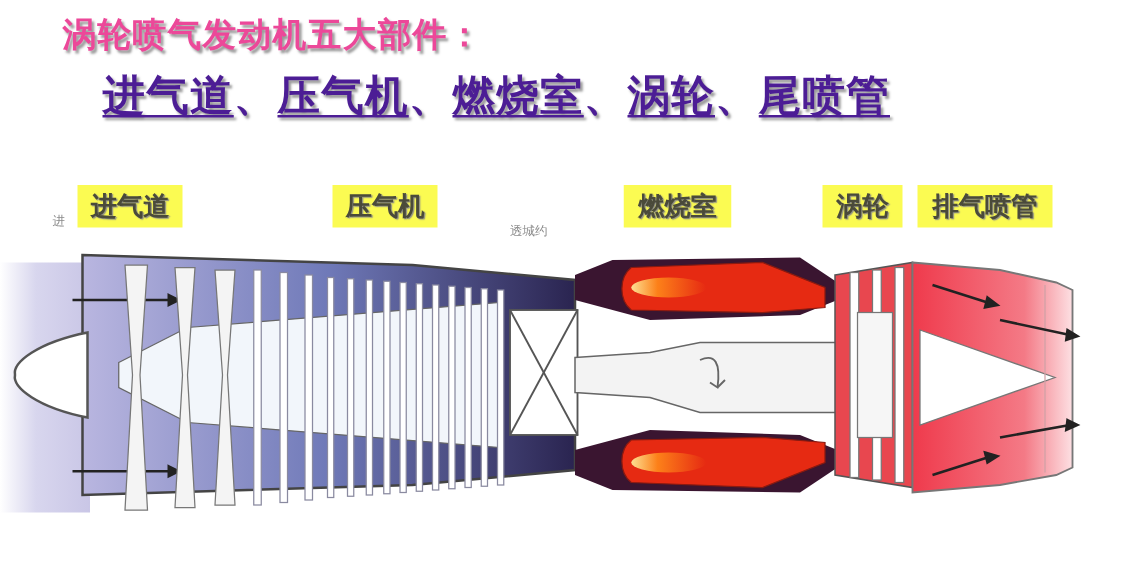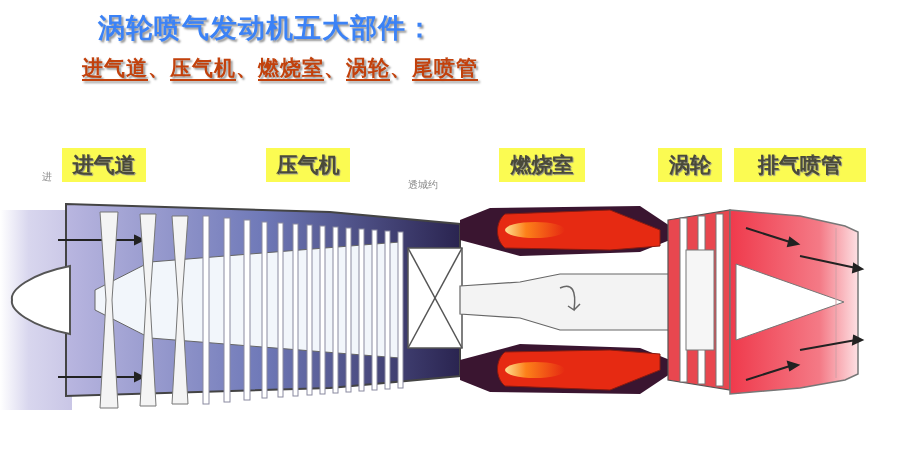--- a/index.html
+++ b/index.html
@@ -1,41 +1,41 @@
 <!DOCTYPE html>
 <html><head>
 <meta charset="utf-8">
 <style>
   html, body { margin:0; padding:0; }
   body { width:911px; height:466px; background:#ffffff; position:relative; overflow:hidden;
          font-family:"DejaVu Serif","Liberation Serif",serif; }
-  .title { position:absolute; left:50px; top:10px; font-size:27px; font-weight:bold; color:#3b82f6;
-           text-shadow:2px 2px 2px #9a9a9a; letter-spacing:1px; white-space:nowrap;margin-left:48px; }
-  .subtitle { position:absolute; left:82px; top:54px; font-size:21px; font-weight:bold; color:#c2410c;
+  .title { position:absolute; left:50px; top:10px; font-size:27px; font-weight:bold; color:#ec4899;
+           text-shadow:2px 2px 2px #9a9a9a; letter-spacing:1px; white-space:nowrap; }
+  .subtitle { position:absolute; left:82px; top:54px; font-size:34px; font-weight:bold; color:#4c1d95;
               text-shadow:2px 2px 2px #9a9a9a; letter-spacing:1px; white-space:nowrap; }
   .subtitle .u { text-decoration:underline; text-decoration-thickness:2px; text-underline-offset:4px; }
   .label { position:absolute; background:#fbfb52; color:#4a4a3a; font-weight:bold; font-size:21px;
            height:34px; line-height:34px; text-align:center; text-shadow:1px 1px 1px #888; white-space:nowrap; }
   .faint { position:absolute; font-size:10px; color:#8a8a8a; }
   svg.engine { position:absolute; left:0; top:190px; }
 </style>
 </head>
 <body>
 
 <div class="title">涡轮喷气发动机五大部件：</div>
 <div class="subtitle"><span class="u">进气道</span><span>、</span><span class="u">压气机</span><span>、</span><span class="u">燃烧室</span><span>、</span><span class="u">涡轮</span><span>、</span><span class="u">尾喷管</span></div>
 
 <div class="faint" style="left:42px;top:170px;">进</div>
 <div class="faint" style="left:408px;top:178px;font-family:Liberation Serif, serif;">透城约</div>
 
 <div class="label" style="left:62px;top:148px;width:84px;">进气道</div>
 <div class="label" style="left:266px;top:148px;width:84px;">压气机</div>
 <div class="label" style="left:499px;top:148px;width:86px;">燃烧室</div>
 <div class="label" style="left:658px;top:148px;width:64px;">涡轮</div>
-<div class="label" style="left:734px;top:148px;width:132px;">排气喷管</div>
+<div class="label" style="left:734px;top:148px;width:108px;">排气喷管</div>
 
 <svg class="engine" width="911" height="276" viewBox="0 0 911 276">
   <defs>
     <linearGradient id="inletGrad" x1="0" x2="1" y1="0" y2="0">
       <stop offset="0" stop-color="#ffffff"></stop>
       <stop offset="0.4" stop-color="#d8d6ee"></stop>
       <stop offset="1" stop-color="#c9c6e6"></stop>
     </linearGradient>
     <linearGradient id="compGrad" x1="0" x2="1" y1="0" y2="0">
       <stop offset="0" stop-color="#b9b6e0"></stop>

